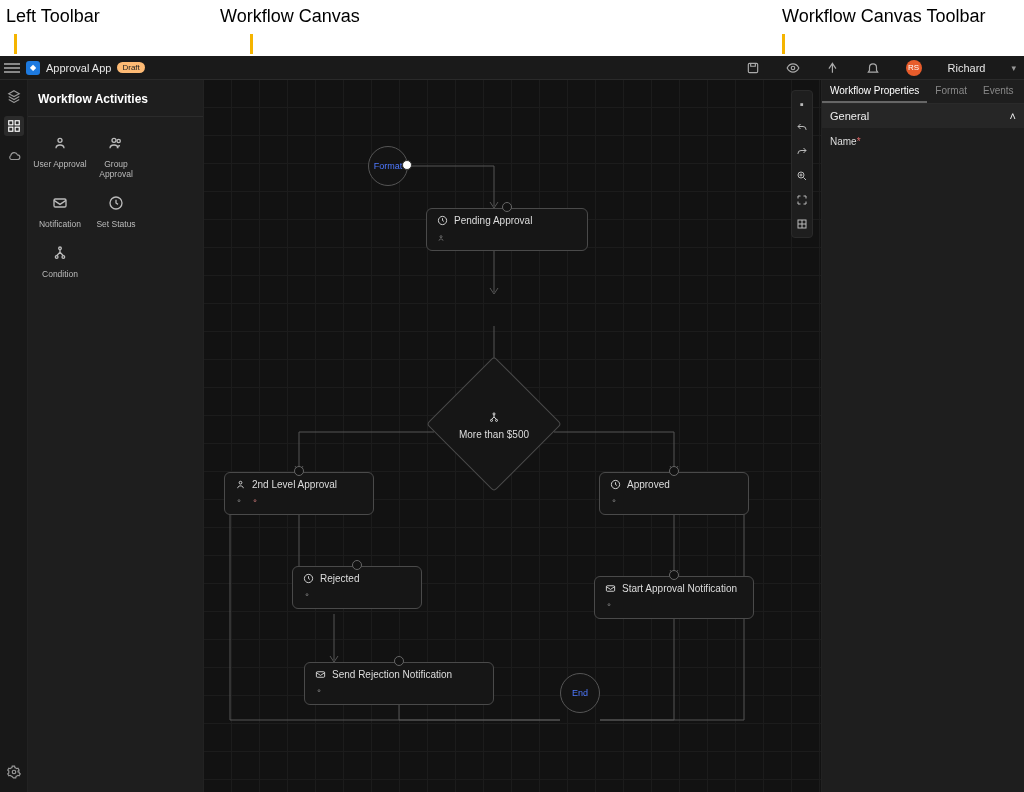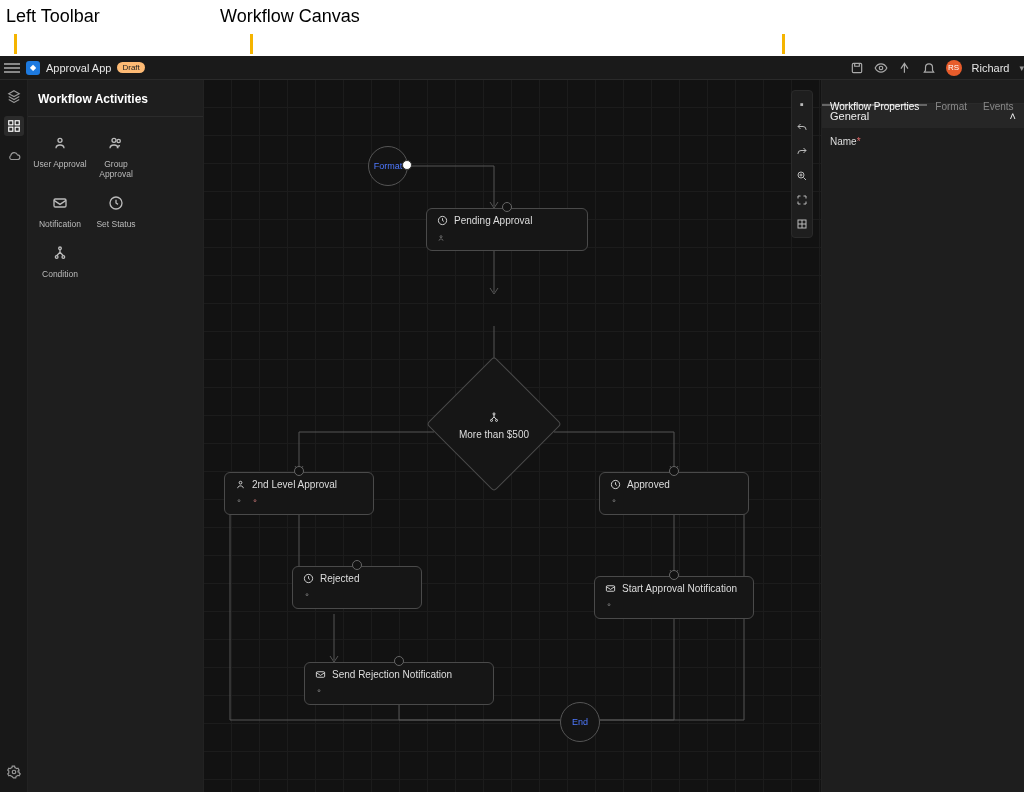--- a/index.html
+++ b/index.html
@@ -12,21 +12,21 @@
   .anno-line { position: absolute; height: 3px; background: #f5b400; }
   
   .app { position: absolute; top: 56px; left: 0; width: 1024px; height: 736px; background: #131313; }
   .header { position: absolute; top: 0; left: 0; right: 0; height: 24px; background: #1a1a1a; border-bottom: 1px solid #2a2a2a; display: flex; align-items: center; }
   .hdr-left { display: flex; align-items: center; gap: 6px; padding-left: 4px; }
   .hamburger { width: 16px; display: flex; flex-direction: column; gap: 2px; }
   .hamburger span { height: 2px; background: #888; }
   .app-logo { width: 14px; height: 14px; border-radius: 3px; background: #1d7ae0; display: flex; align-items: center; justify-content: center; font-size: 8px; color:#fff; }
   .app-name { font-size: 11px; color: #e6e6e6; }
   .badge { background: #fdba74; color: #222; font-size: 8px; padding: 1px 5px; border-radius: 7px; }
-  .hdr-right { margin-left: auto; display: flex; align-items: center; gap: 10px; }
+  .hdr-right { margin-left: auto; display: flex; align-items: center; gap: 26px; padding-right: 8px; }
   .hdr-ico { width: 14px; height: 14px; color: #aaa; }
   .avatar { width: 16px; height: 16px; border-radius: 50%; background: #e85c2b; color: #fff; font-size: 8px; display: flex; align-items: center; justify-content: center; }
   .user-name { font-size: 11px; color: #e6e6e6; }
   .chev { font-size: 9px; color: #999; }
   
   .rail { position: absolute; top: 24px; left: 0; width: 28px; bottom: 0; background: #181818; border-right: 1px solid #222; display: flex; flex-direction: column; align-items: center; padding-top: 6px; gap: 10px; }
   .rail-item { width: 20px; height: 20px; display: flex; align-items: center; justify-content: center; color: #999; cursor: pointer; border-radius: 3px; }
   .rail-item.active { background: #2b2b2b; color: #fff; }
   .rail-bottom { margin-top: auto; margin-bottom: 10px; }
   
@@ -54,37 +54,38 @@
   .port svg { width: 8px; height: 8px; }
   .inport { position: absolute; top: -7px; left: 50%; transform: translateX(-50%); width: 10px; height: 10px; border: 1px solid #666; border-radius: 50%; background: #121212; }
   .diamond { width: 96px; height: 96px; border: 1px solid #4a4a4a; background: #161616; transform: rotate(45deg); border-radius: 4px; }
   .diamond-inner { transform: rotate(-45deg); width: 96px; height: 96px; display: flex; flex-direction: column; align-items: center; justify-content: center; gap: 6px; color: #ddd; font-size: 10px; }
   
   .ctoolbar { position: absolute; top: 10px; right: 8px; width: 22px; background: #1e1e1e; border: 1px solid #2a2a2a; border-radius: 4px; display: flex; flex-direction: column; align-items: center; padding: 6px 0; gap: 10px; }
   .ctoolbar .tbtn { width: 14px; height: 14px; color: #bbb; cursor: pointer; display: flex; align-items: center; justify-content: center; }
   
   .props { position: absolute; top: 24px; right: 0; width: 203px; bottom: 0; background: #1e1e1e; border-left: 1px solid #222; }
   .props-tabs { display: flex; border-bottom: 1px solid #2a2a2a; height: 24px; }
-  .ptab { padding: 5px 8px 3px; font-size: 10px; color: #888; cursor: pointer; margin-top: 16px; }
+  .ptab { padding: 5px 8px 3px; font-size: 10px; color: #888; cursor: pointer; }
   .ptab.active { color: #fff; border-bottom: 2px solid #666; }
   .ptab-spacer { flex: 1; }
   .section-hdr { background: #262626; padding: 6px 8px; font-size: 11px; color: #eee; display: flex; align-items: center; justify-content: space-between; }
   .field { padding: 8px; }
   .field-label { font-size: 10px; color: #ddd; margin-bottom: 4px; }
   .req { color: #d66; }
   .field-input { width: 100%; background: #121212; border: 1px solid #333; border-radius: 3px; color: #eee; font-size: 11px; padding: 5px 6px; }
 </style>
 </head>
 <body>
 
 <div class="anno-bar">
   <div class="anno-label" style="left:6px">Left Toolbar</div>
   <div class="anno-tick" style="left:14px"></div>
   <div class="anno-label" style="left:220px">Workflow Canvas</div>
   <div class="anno-tick" style="left:250px"></div>
+  <div class="anno-label" style="left:782px">Workflow Canvas Toolbar</div>
   <div class="anno-tick" style="left:782px"></div>
 </div>
 
 <div class="anno-call" style="top:232px; left:263px">Connector</div>
 <div class="anno-line" style="top:243px; left:355px; width:138px"></div>
 <div class="anno-call" style="top:346px; left:128px">Connector Node</div>
 <div class="anno-line" style="top:357px; left:265px; width:158px"></div>
 
 <div class="app">
 
@@ -333,21 +334,21 @@
           </svg>
           <span>Send Rejection Notification</span>
         </div>
       <div class="ports">
           <span class="port"><svg viewBox="0 0 24 24" fill="none" stroke="#888" stroke-width="2">
               <circle cx="12" cy="8" r="3"></circle>
             </svg></span>
         </div>
     </div>
 
-    <div class="node" style="top:622px; left:356px">
+    <div class="node" style="top:593px; left:356px">
       <div class="circ">
           <span class="end-txt">End</span>
         </div>
     </div>
 
     <div class="ctoolbar">
       <div class="tbtn">▪</div>
       <div class="tbtn">
           <svg width="12" height="12" viewBox="0 0 24 24" fill="none" stroke="currentColor" stroke-width="2">
             <path d="M9 14L4 9l5-5M4 9h10a6 6 0 016 6v1"></path>

